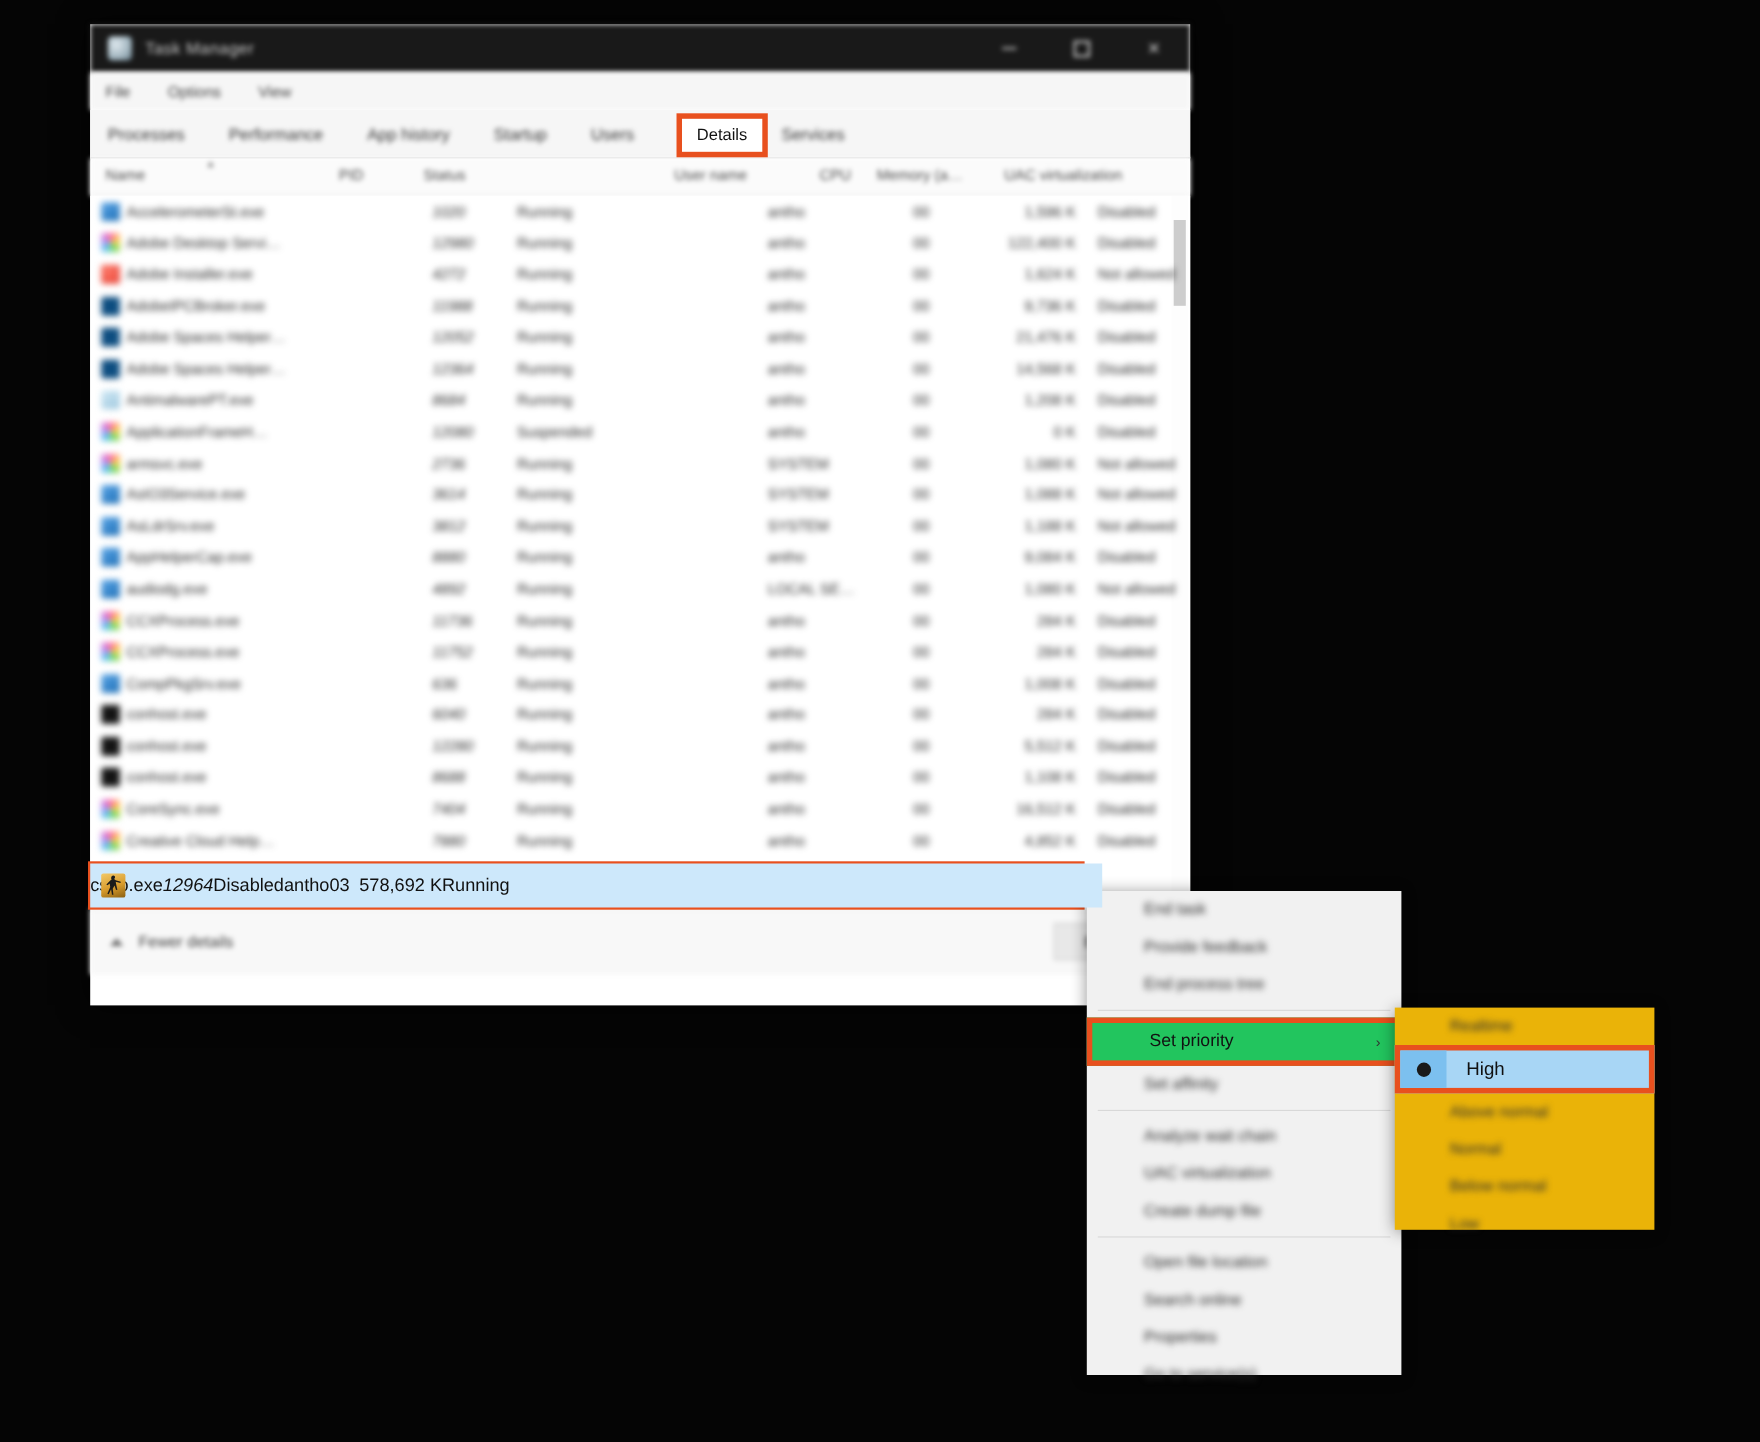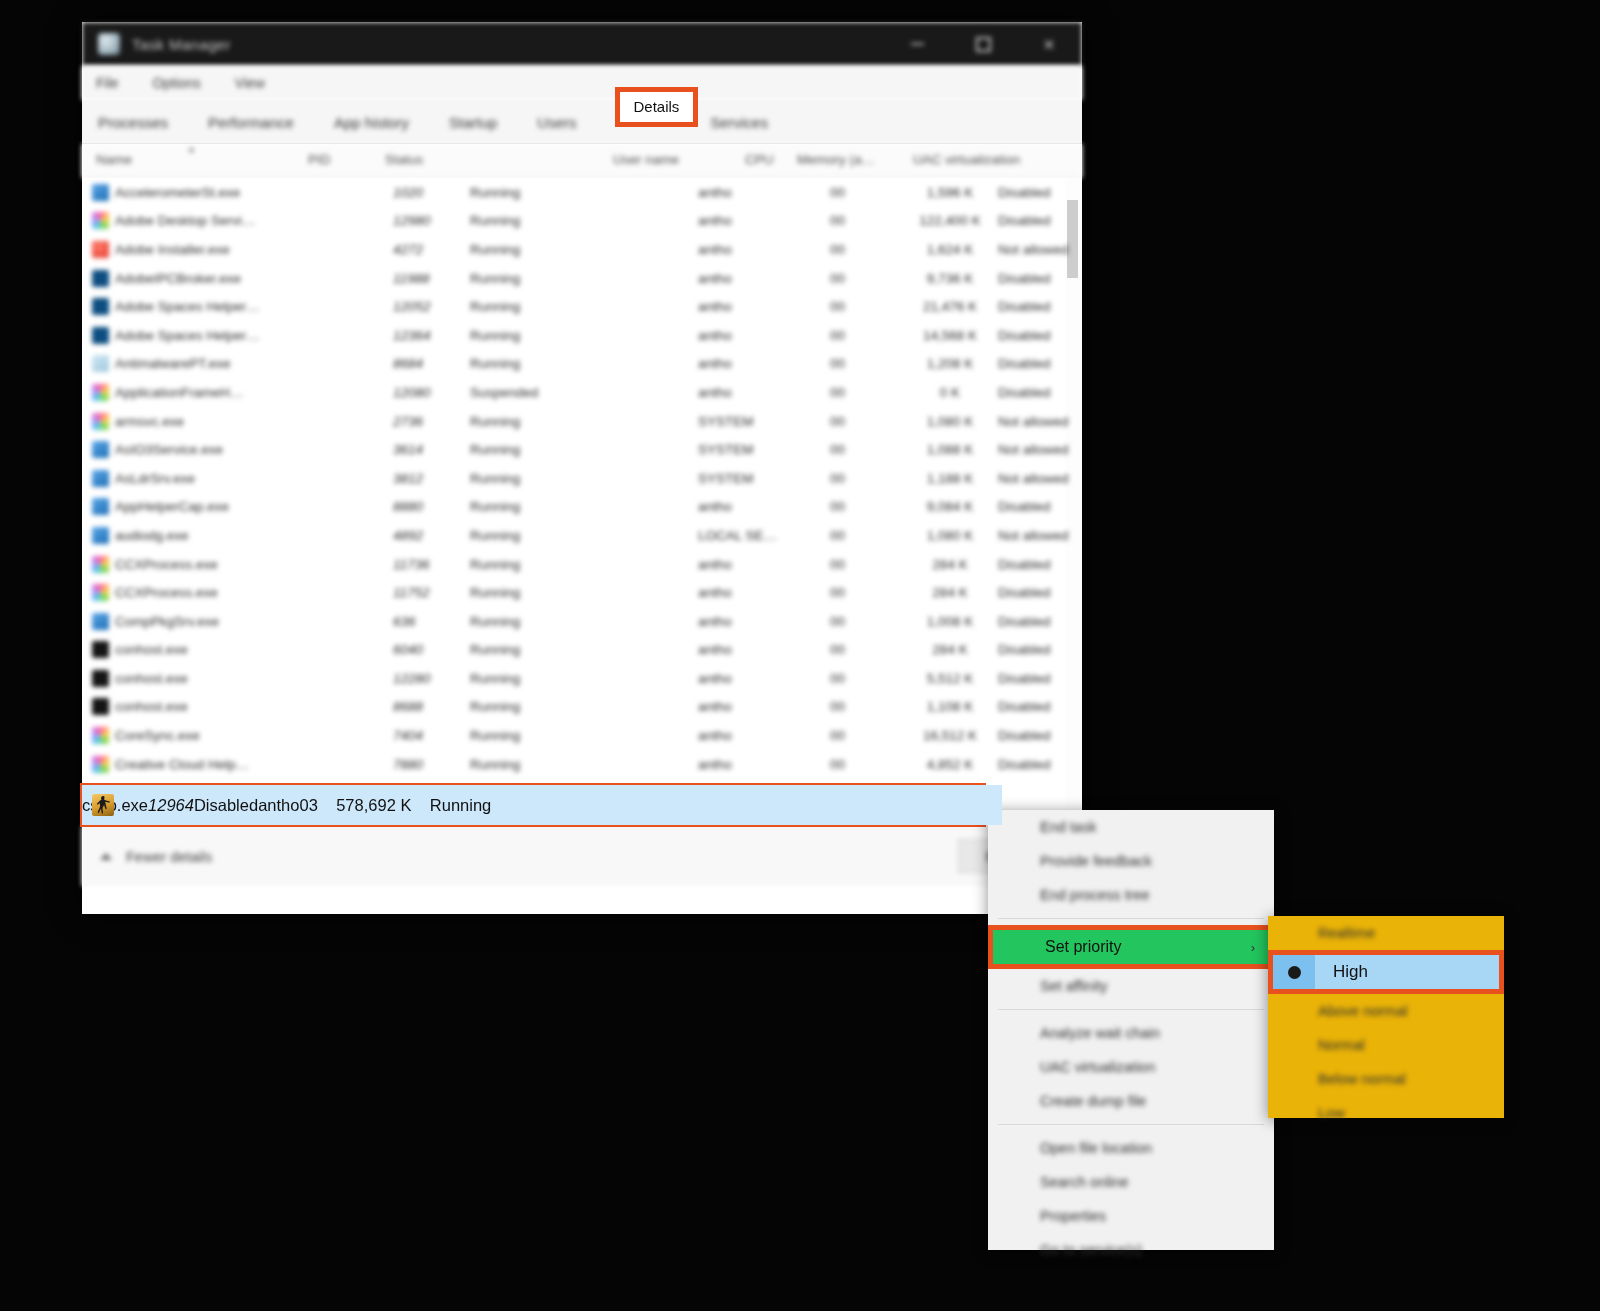--- a/index.html
+++ b/index.html
@@ -46,21 +46,21 @@
     height: 44px; background: #f6f6f6; display: flex; align-items: flex-end;
     padding-left: 14px; gap: 0px; position: relative;
     border-bottom: 1px solid #dcdcdc;
   }
   .tab {
     font-size: 15px; color: #363636; padding: 0 20px 12px 2px; margin-right: 18px;
     filter: blur(2.6px); white-space: nowrap;
   }
   .tab.focus-tab {
     filter: none; background: #ffffff; color: #111; padding: 6px 14px 7px 14px;
-    margin-bottom: 16px; border: 5px solid #e8501e; position: relative; z-index: 5;
+    margin-bottom: 0; border: 5px solid #e8501e; position: relative; z-index: 5;
     margin-right: 10px;
   }
 
   
   .col-head {
     position: relative; height: 34px; background: #fbfbfb;
     border-bottom: 1px solid #e3e3e3; filter: blur(2.6px);
   }
   .col-head .ch {
     position: absolute; top: 8px; font-size: 13.5px; color: #4a4a4a; white-space: nowrap;
@@ -73,21 +73,21 @@
     position: relative; height: 28.6px; display: flex; align-items: center;
     font-size: 13.5px; color: #2b2b2b; filter: blur(2.7px);
   }
   .row .ic { position: absolute; left: 10px; width: 17px; height: 17px; border-radius: 2px; }
   .row .c { position: absolute; white-space: nowrap; }
   .c-name { left: 33px; }
   .c-pid  { left: 311px; font-style: italic; }
   .c-sta  { left: 388px; }
   .c-usr  { left: 616px; }
   .c-cpu  { left: 748px; }
-  .c-mem  { left: 812px; width: 112px; text-align: center; }
+  .c-mem  { left: 812px; width: 84px; text-align: right; }
   .c-uac  { left: 916px; }
 
   .ic-blue { background: linear-gradient(145deg,#5aa6e8,#1f6fb5); }
   .ic-rainbow { background: conic-gradient(#ff5fa2,#ffd24a,#7ed957,#59c6f0,#b98cf5,#ff5fa2); }
   .ic-red { background: radial-gradient(circle at 40% 35%, #ff7b6b, #e2372a); border-radius: 9px; }
   .ic-navy { background: #0d4d80; }
   .ic-ltblue { background: linear-gradient(145deg,#cfe8f5,#9fc8de); }
   .ic-black { background: #141414; border-radius: 3px; }
 
   

